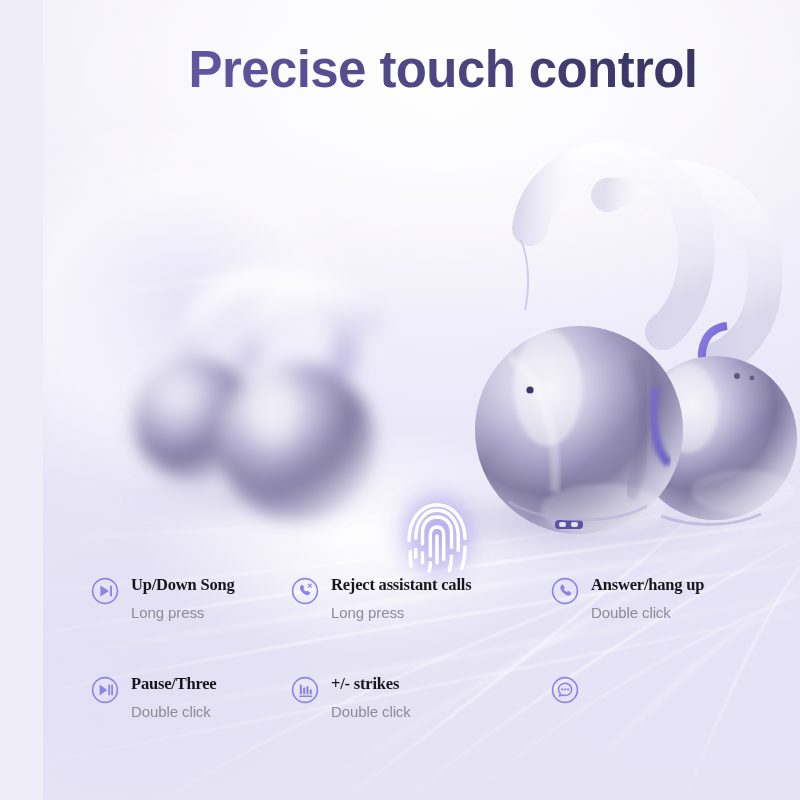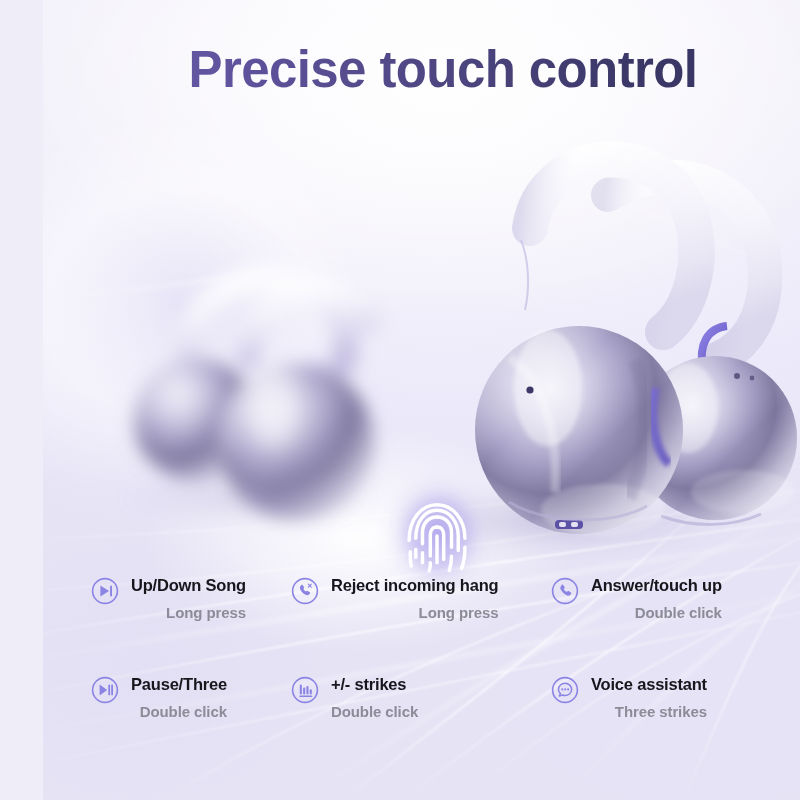--- a/index.html
+++ b/index.html
@@ -75,26 +75,26 @@
 
   .ficon{
     flex:0 0 auto;
     width:28px;height:28px;
     margin-top:1px;
     margin-right:12px;
   }
   .ftext{ padding-top:0px; }
   .flabel{
     font-size:16.5px; font-weight:700; color:#16161c;
-    letter-spacing:-.2px; white-space:nowrap; line-height:1.1;
+    letter-spacing:-.2px; white-space:nowrap; line-height:1.1;font-family:Liberation Serif, serif;
   }
   .faction{
     margin-top:11px;
-    font-size:15px; color:#8c8c98; font-weight:700;
-    letter-spacing:-.1px; white-space:nowrap; line-height:1.1;text-align:right;
+    font-size:15px; color:#8c8c98; font-weight:400;
+    letter-spacing:-.1px; white-space:nowrap; line-height:1.1;
   }
   .frow.r2{ margin-top:53px; }
 </style>
 </head>
 <body>
 
 <div class="stage">
 
   <div class="wash wash-top"></div>
   <div class="wash wash-left"></div>
@@ -293,32 +293,32 @@
       <div class="fcell c2">
         <svg class="ficon" viewBox="0 0 28 28">
           <circle cx="14" cy="14" r="12.4" fill="none" stroke="#8b84e4" stroke-width="1.6"></circle>
           <path d="M9.6 9.1 c-.9.9-.9 2.3-.2 3.6 c1 2 3 4 5 5 c1.3.7 2.7.7 3.6-.2 l.9-.9 c.4-.4.3-1-.1-1.3 l-2-1.4 c-.4-.3-.9-.2-1.2.1 l-.5.6 c-1.1-.5-2.3-1.7-2.8-2.8 l.6-.5 c.3-.3.4-.8.1-1.2 l-1.4-2 c-.3-.4-.9-.5-1.3-.1 z" fill="#8b84e4"></path>
           <g stroke="#8b84e4" stroke-width="1.1" stroke-linecap="round">
             <path d="M17.3 7.1 L20.3 10.1"></path>
             <path d="M20.3 7.1 L17.3 10.1"></path>
           </g>
         </svg>
         <div class="ftext">
-          <div class="flabel">Reject incoming hang</div>
+          <div class="flabel">Reject assistant calls</div>
           <div class="faction">Long press</div>
         </div>
       </div>
 
       <div class="fcell c3">
         <svg class="ficon" viewBox="0 0 28 28">
           <circle cx="14" cy="14" r="12.4" fill="none" stroke="#8b84e4" stroke-width="1.6"></circle>
           <path d="M10.1 8.9 c-1 1-1 2.5-.2 3.9 c1.1 2.1 3.2 4.2 5.3 5.3 c1.4.8 2.9.8 3.9-.2 l.9-.9 c.4-.4.3-1.1-.2-1.4 l-2.1-1.5 c-.4-.3-1-.2-1.3.2 l-.6.7 c-1.2-.6-2.5-1.9-3.1-3.1 l.7-.6 c.4-.3.5-.9.2-1.3 l-1.5-2.1 c-.3-.5-1-.6-1.4-.2 z" fill="#8b84e4"></path>
         </svg>
         <div class="ftext">
-          <div class="flabel">Answer/touch up</div>
+          <div class="flabel">Answer/hang up</div>
           <div class="faction">Double click</div>
         </div>
       </div>
     </div>
 
     <div class="frow r2">
 
       <div class="fcell c1">
         <svg class="ficon" viewBox="0 0 28 28">
           <circle cx="14" cy="14" r="12.4" fill="none" stroke="#8b84e4" stroke-width="1.6"></circle>
@@ -352,20 +352,16 @@
       <div class="fcell c3">
         <svg class="ficon" viewBox="0 0 28 28">
           <circle cx="14" cy="14" r="12.4" fill="none" stroke="#8b84e4" stroke-width="1.6"></circle>
           <path d="M20.6 13.4 c0 3.4-2.9 6.1-6.6 6.1 c-.9 0-1.8-.2-2.6-.5 l-3.1 1.1 l1.1-2.6 c-1.2-1.1-1.9-2.5-1.9-4.1 c0-3.4 2.9-6.1 6.5-6.1 c3.7 0 6.6 2.7 6.6 6.1 z" fill="none" stroke="#8b84e4" stroke-width="1.5" stroke-linejoin="round"></path>
           <g fill="#8b84e4">
             <circle cx="11.3" cy="13.4" r="1.05"></circle>
             <circle cx="14.2" cy="13.4" r="1.05"></circle>
             <circle cx="17.1" cy="13.4" r="1.05"></circle>
           </g>
         </svg>
-        <div class="ftext">
-          <div class="flabel">Voice assistant</div>
-          <div class="faction">Three strikes</div>
-        </div>
       </div>
     </div>
   </div>
 </div>
 
 </body></html>

